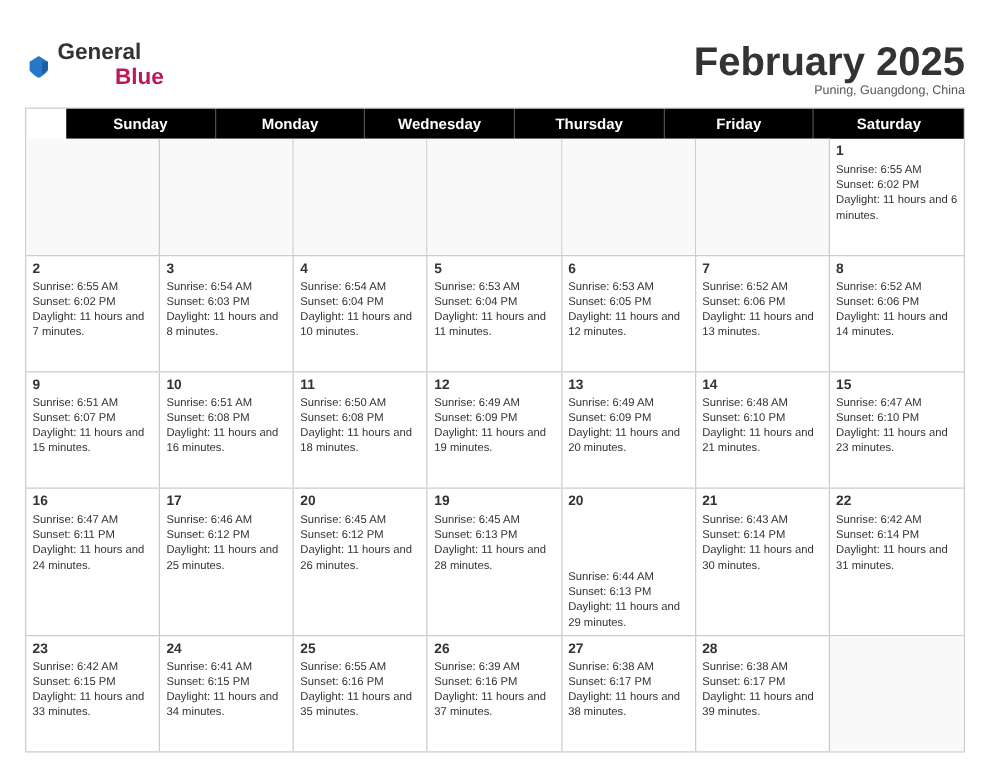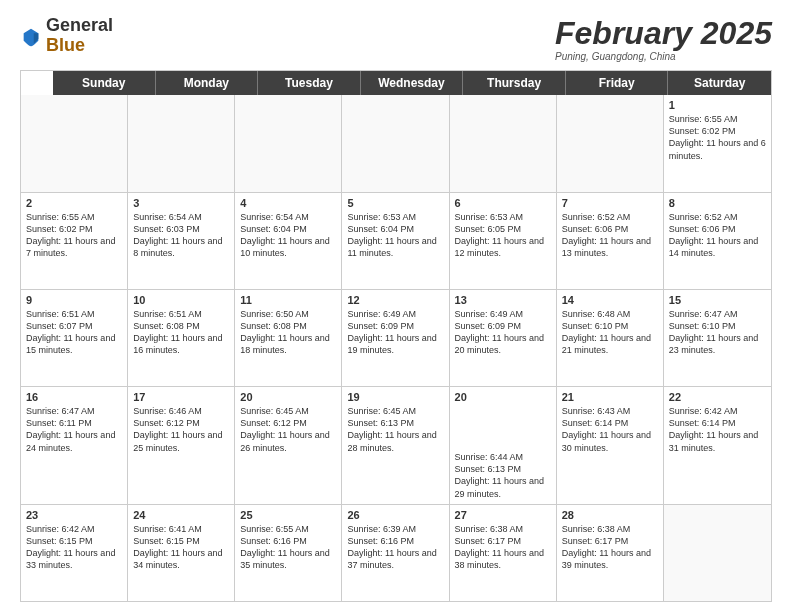--- a/index.html
+++ b/index.html
@@ -6,71 +6,70 @@
     body {
       font-family: Arial, sans-serif;
       background: #fff;
       width: 792px;
       height: 612px;
       overflow: hidden;
     }
     .page {
       width: 792px;
       height: 612px;
-      padding: 16px 20px 10px 20px;
+      padding: 32px 20px 10px 20px;
       display: flex;
       flex-direction: column;
     }
     .header {
       display: flex;
       align-items: flex-start;
       justify-content: space-between;
       margin-bottom: 8px;
     }
     .logo {
       display: flex;
       align-items: center;
       gap: 4px;
     }
     .logo-text {
       font-size: 18px;
       font-weight: bold;
       line-height: 1.1;
     }
     .logo-general { color: #333; }
-    .logo-blue { color: #a16207; }
+    .logo-blue { color: #be185d; margin-left: 46px; }
     .logo-icon {
       width: 22px;
       height: 22px;
       margin-top: 2px;
     }
     .title-block {
-      text-align: left;
-      font-style: italic;
+      text-align: right;
     }
     .month-title {
       font-size: 32px;
       font-weight: bold;
       color: #333;
       line-height: 1.1;
     }
     .subtitle {
       font-size: 10px;
       color: #555;
     }
     .calendar {
       flex: 1;
       display: flex;
       flex-direction: column;
       border: 1px solid #ccc;
     }
     .cal-header {
       display: grid;
-      grid-template-columns: repeat(7, 1fr);
-      background: #404040;
+      grid-template-columns: repeat(6, 1fr);
+      background: #000000;
       margin-left: 32px;
     }
     .cal-header-cell {
       color: #fff;
       font-size: 12px;
       font-weight: bold;
       text-align: center;
       padding: 5px 2px;
       border-right: 1px solid rgba(255,255,255,0.3);
     }
@@ -128,21 +127,20 @@
     <div class="title-block">
       <div class="month-title">February 2025</div>
       <div class="subtitle">Puning, Guangdong, China</div>
     </div>
   </div>
 
   <div class="calendar">
     <div class="cal-header">
     <div class="cal-header-cell">Sunday</div>
         <div class="cal-header-cell">Monday</div>
-        <div class="cal-header-cell">Tuesday</div>
         <div class="cal-header-cell">Wednesday</div>
         <div class="cal-header-cell">Thursday</div>
         <div class="cal-header-cell">Friday</div>
         <div class="cal-header-cell">Saturday</div>
       </div>
     <div class="cal-body">
     <div class="cal-row">
           <div class="cal-cell empty"></div>
           <div class="cal-cell empty"></div>
           <div class="cal-cell empty"></div>

